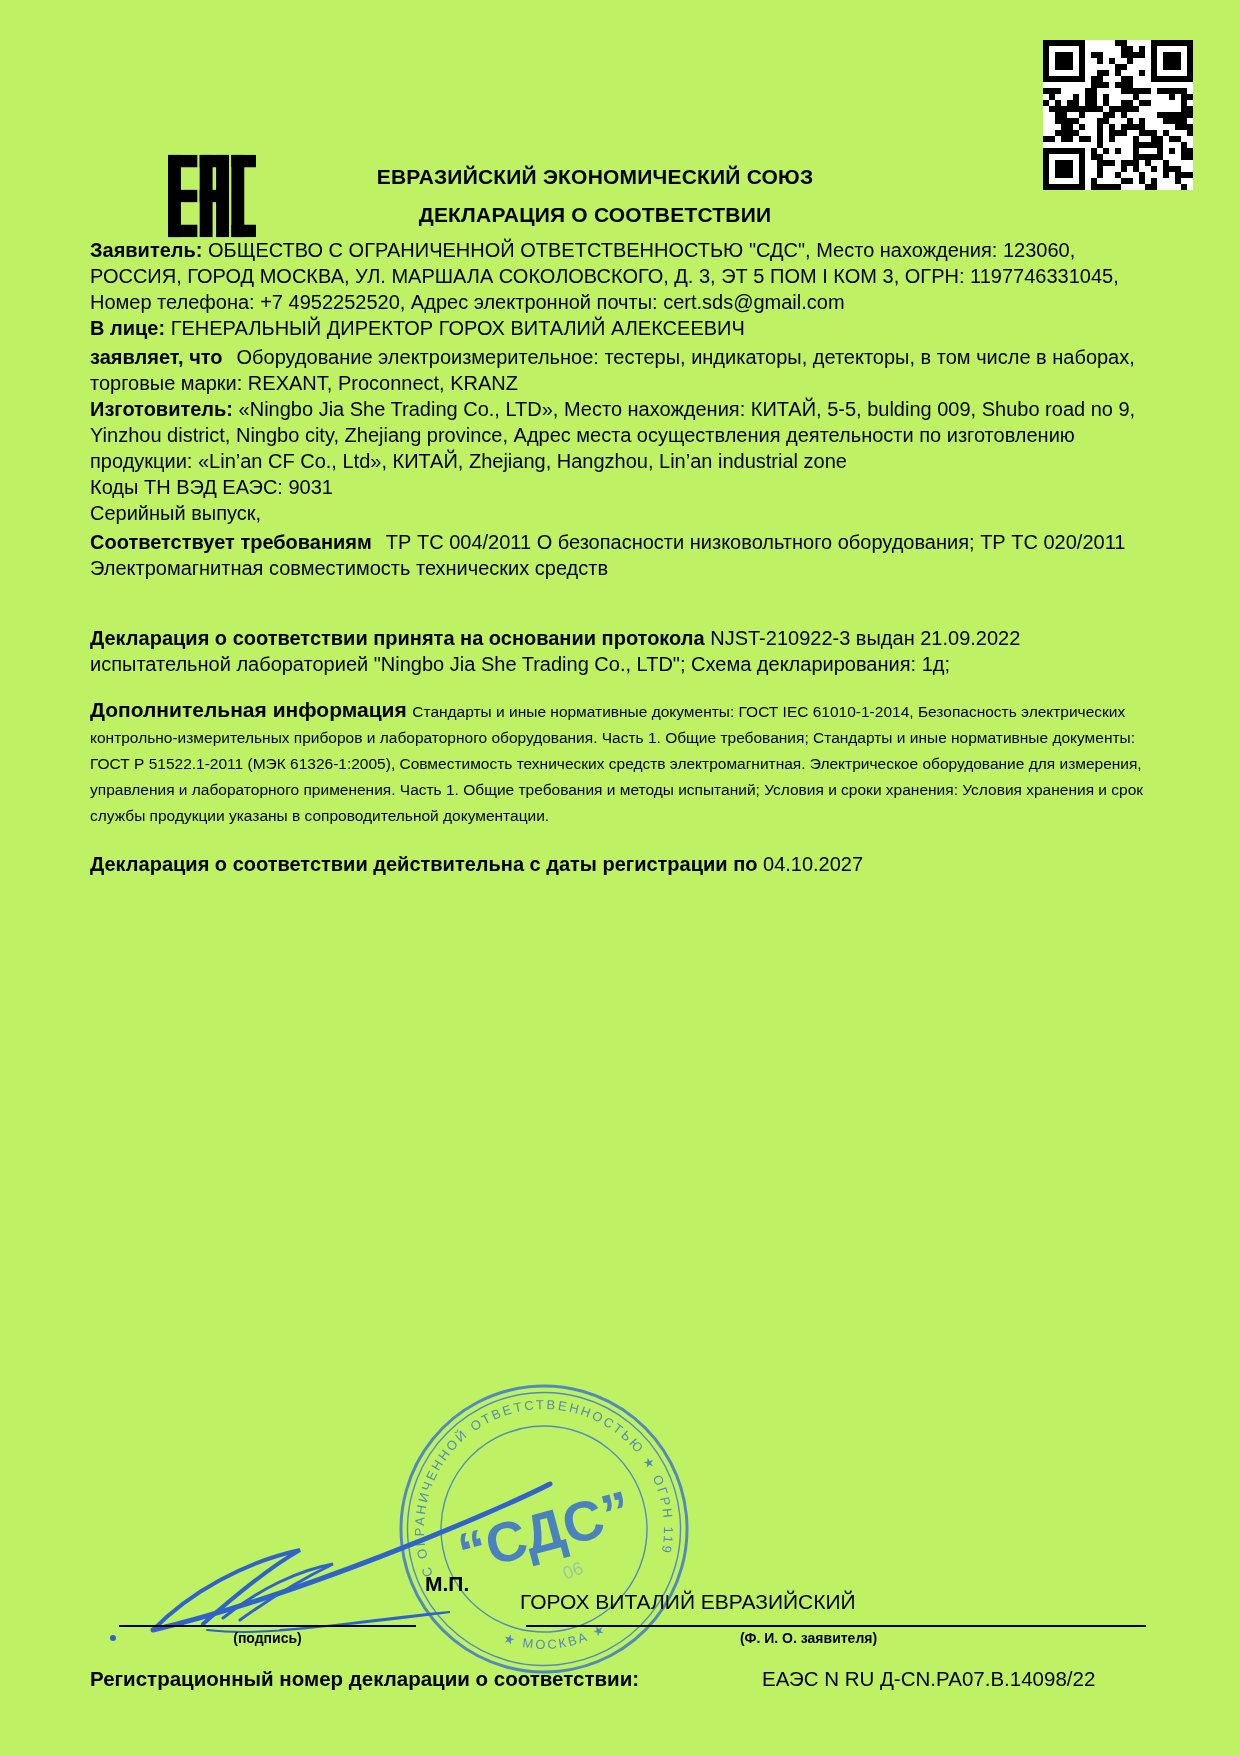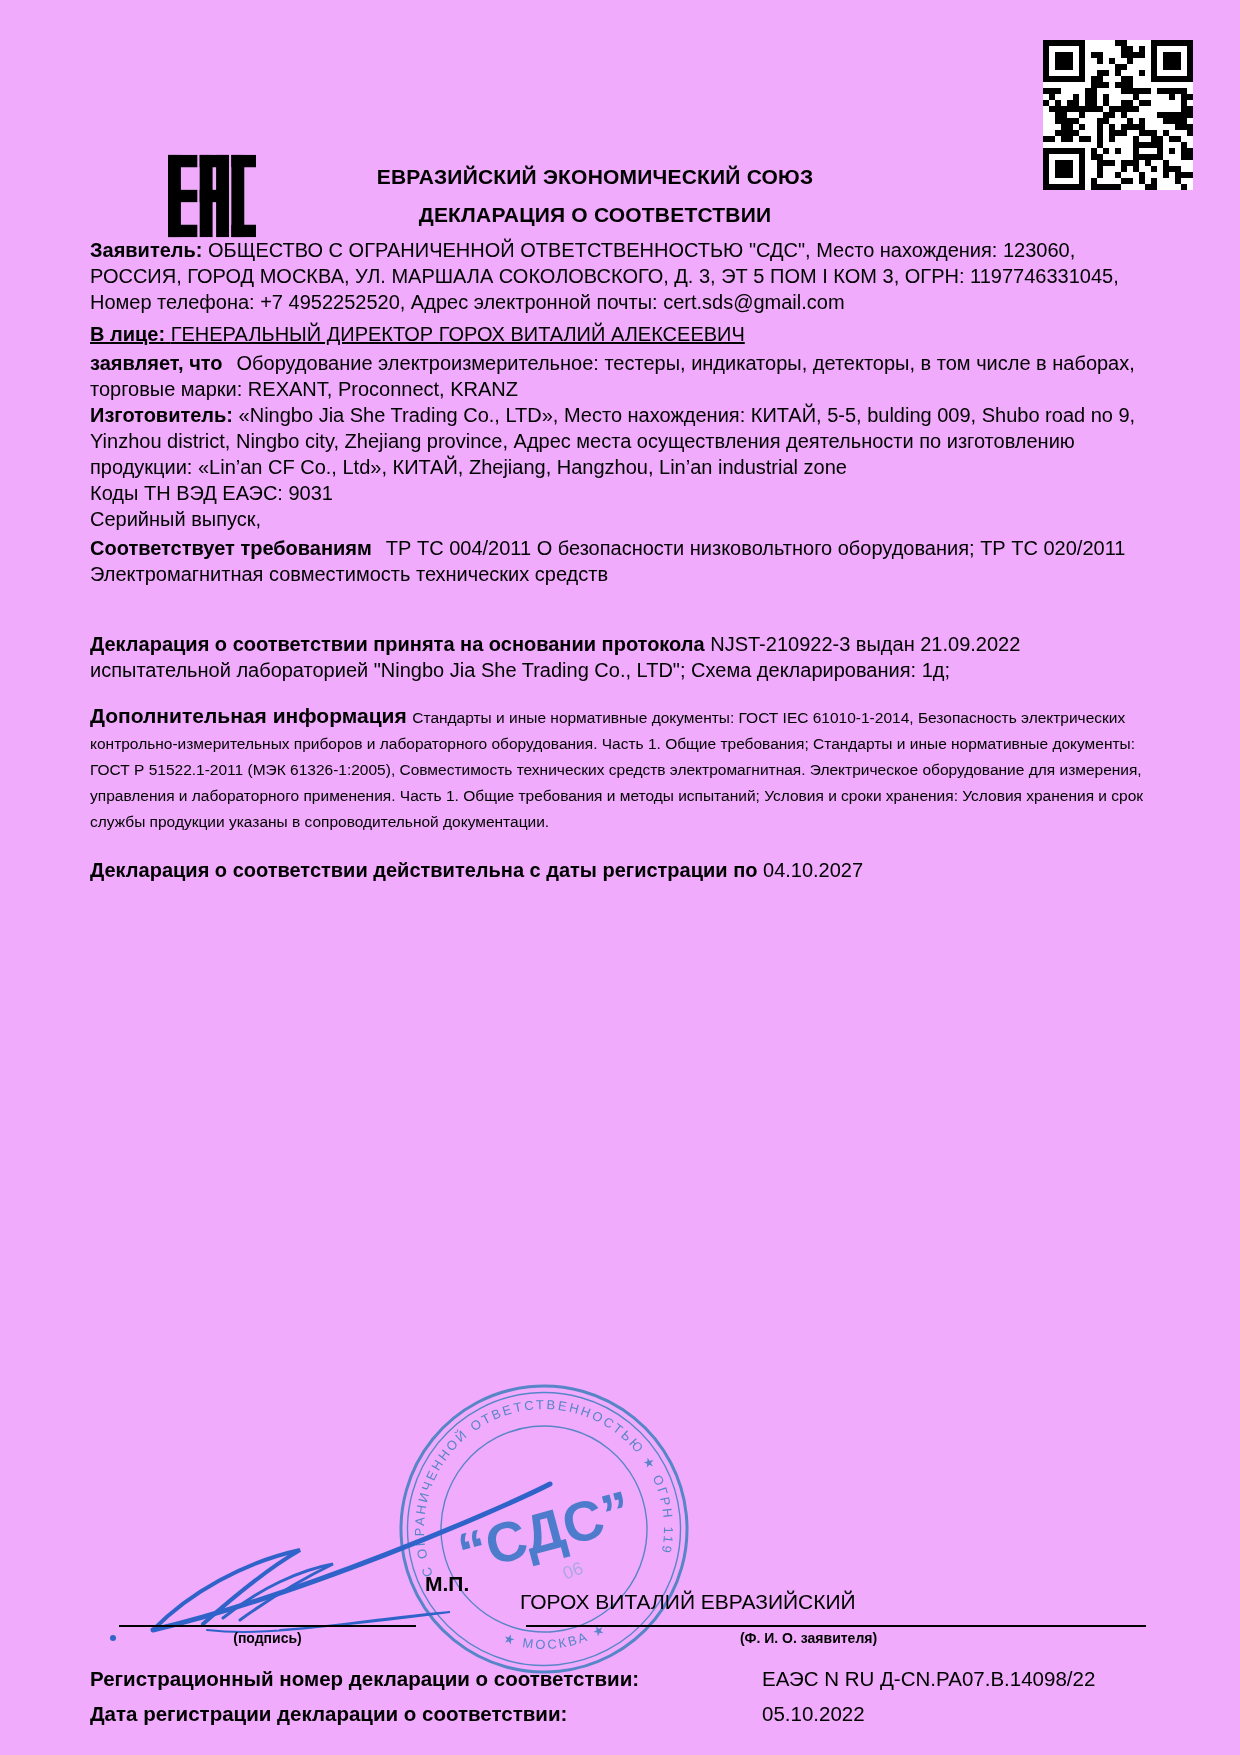--- a/index.html
+++ b/index.html
@@ -1,34 +1,34 @@
 <!DOCTYPE html>
 <html><head>
 <meta charset="utf-8">
 <style>
   html,body{margin:0;padding:0;background:#ffffff;}
   .page{
     position:relative;
     width:1240px;height:1755px;
-    background:#f0abfc;
+    background:#bef264;
     font-family:"Liberation Sans", sans-serif;
     color:#000;
     overflow:hidden;
   }
   
   .eac-logo{position:absolute;left:168px;top:152px;width:88px;height:88px;}
   .qr{position:absolute;left:1043px;top:40px;width:150px;height:150px;}
   .title-wrap{position:absolute;left:0;right:0;text-align:center;transform:translateX(-25px);}
   .title1{top:165px;font-size:21px;font-weight:bold;letter-spacing:.2px;}
   .title2{top:203px;font-size:21px;font-weight:bold;letter-spacing:.2px;}
   
   .body-col{position:absolute;left:90px;top:237px;width:1062px;font-size:20px;line-height:26px;}
   .b{font-weight:bold;}
   .para{margin:0;}
-  .mt6{margin-top:6px;text-decoration:underline;}  .mt10{margin-top:3px;}
+  .mt6{}  .mt10{margin-top:3px;}
   .mt44{margin-top:44px;} .mt20{margin-top:20px;} .mt24{margin-top:24px;}
   .lbl-gap{margin-right:14px;}
   .addl-label{font-weight:bold;font-size:21px;}
   .addl-text{font-size:15.5px;line-height:20.5px;}
   .block{display:block;}
   
   .stamp{position:absolute;left:394px;top:1379px;width:300px;height:300px;opacity:.92;}
   .signature{position:absolute;left:95px;top:1462px;width:490px;height:188px;}
   .mp{position:absolute;left:425px;top:1572px;font-size:21px;font-weight:bold;}
   .fio-name{position:absolute;left:520px;top:1590px;font-size:21px;white-space:nowrap;}
@@ -343,18 +343,14 @@
 
   <div class="sig-line left"></div>
   <div class="sig-line right"></div>
   <div class="caption left">(подпись)</div>
   <div class="caption right">(Ф. И. О. заявителя)</div>
 
   <div class="foot-row fr1">
     <span class="lab">Регистрационный номер декларации о соответствии:</span>
     <span class="val">ЕАЭС N RU Д-CN.РА07.В.14098/22</span>
   </div>
-  <div class="foot-row fr2">
-    <span class="lab">Дата регистрации декларации о соответствии:</span>
-    <span class="val">05.10.2022</span>
-  </div>
 
 </div>
 
 </body></html>

